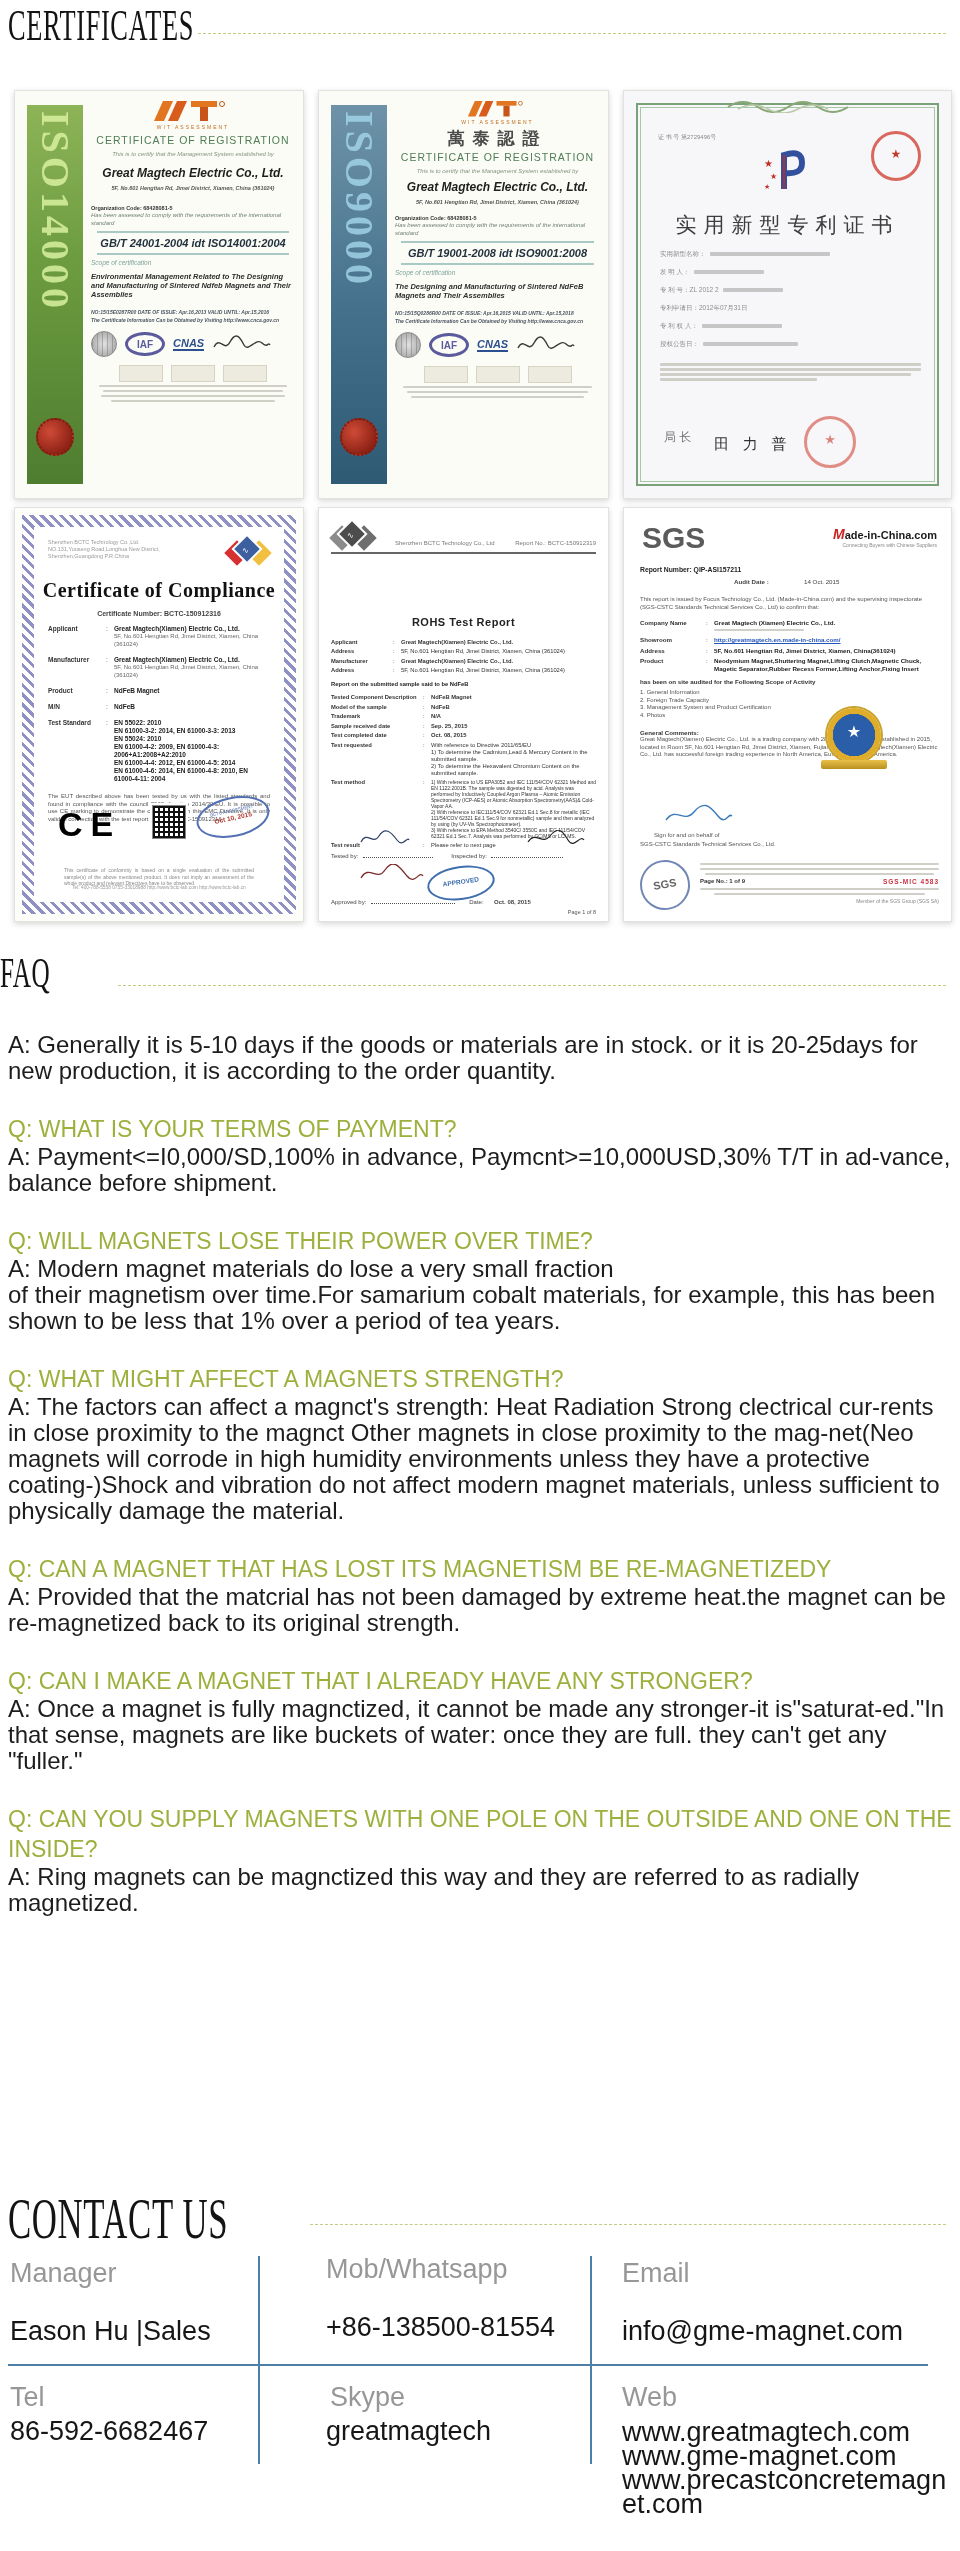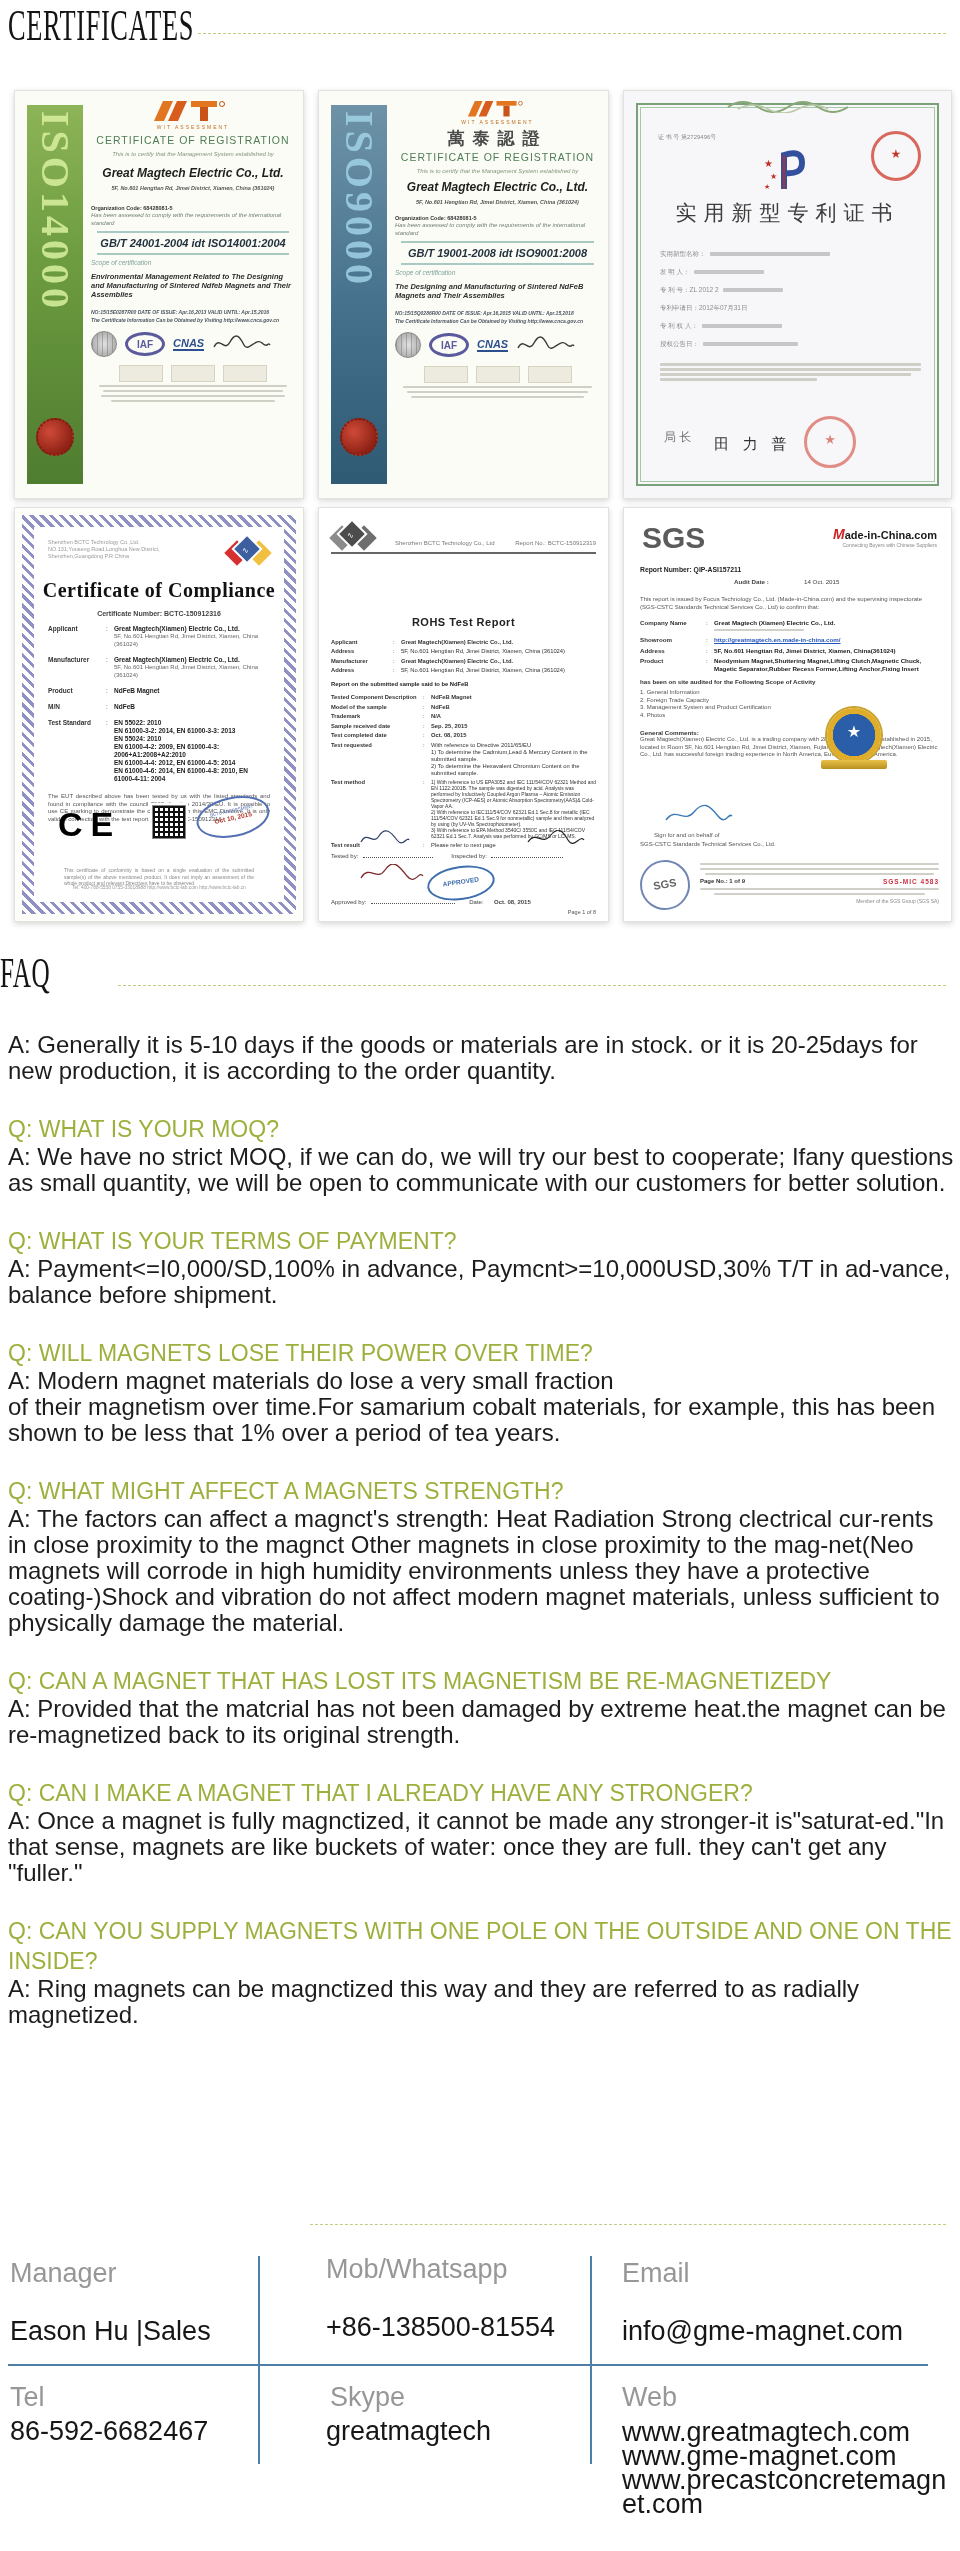--- a/index.html
+++ b/index.html
@@ -240,21 +240,21 @@
         <path d="M22 40 L22 6 Q40 0 40 14 Q40 26 22 24" fill="none" stroke="#33509e" stroke-width="6"></path>
         <path d="M22 40 L22 6" stroke="#b03030" stroke-width="2"></path>
         <text x="2" y="18" font-size="10" fill="#c03028">★</text>
         <text x="8" y="30" font-size="8" fill="#c03028">★</text>
         <text x="2" y="40" font-size="7" fill="#c03028">★</text>
       </svg>
     </div>
     <div class="p-seal" style="right:30px;top:40px;width:44px;height:44px;">
       <div style="color:#c43828;font-size:12px;text-align:center;line-height:40px;">★</div>
     </div>
-    <div class="p-title" style="position:absolute;left:0;right:0;top:108px;">实用新型专利证书</div>
+    <div class="p-title" style="position:absolute;left:0;right:0;top:120px;">实用新型专利证书</div>
     <div style="position:absolute;left:36px;right:30px;top:150px;">
       <div class="p-row"><span>实用新型名称：</span><span class="pblur" style="width:120px;"></span></div>
       <div class="p-row"><span>发  明  人：</span><span class="pblur" style="width:70px;"></span></div>
       <div class="p-row"><span>专  利  号：ZL 2012 2</span><span class="pblur" style="width:60px;"></span></div>
       <div class="p-row"><span>专利申请日：2012年07月31日</span></div>
       <div class="p-row"><span>专 利 权 人：</span><span class="pblur" style="width:80px;"></span></div>
       <div class="p-row"><span>授权公告日：</span><span class="pblur" style="width:95px;"></span></div>
       <div class="bl" style="width:100%;margin-top:14px;"></div>
       <div class="bl" style="width:100%;"></div>
       <div class="bl" style="width:96%;margin-left:0;"></div>
@@ -494,24 +494,20 @@
   <div class="sec-head" style="left:0;top:952px;font-size:42px;">
     <span class="squeeze">FAQ</span>
   </div>
   <div class="dash" style="top:985px;left:118px;width:828px;"></div>
 
   <div class="faq-list" style="top:1032px;">
     <div class="qa">
       <div class="a">A: Generally it is 5-10 days if the goods or materials are in stock. or it is 20-25days for new production, it is according to the order quantity.</div>
     </div>
     <div class="qa">
-      <div class="q">Q: WHAT IS YOUR MOQ?</div>
-      <div class="a">A: We have no strict MOQ, if we can do, we will try our best to cooperate; Ifany questions as small quantity, we will be open to communicate with our customers for better solution.</div>
-    </div>
-    <div class="qa">
       <div class="q">Q: WHAT IS YOUR TERMS OF PAYMENT?</div>
       <div class="a">A: Payment&lt;=I0,000/SD,100% in advance, Paymcnt&gt;=10,000USD,30% T/T in ad-vance, balance before shipment.</div>
     </div>
     <div class="qa">
       <div class="q">Q: WILL MAGNETS LOSE THEIR POWER OVER TIME?</div>
       <div class="a">A: Modern magnet materials do lose a very small fraction
 of their magnetism over time.For samarium cobalt materials, for example, this has been shown to be less that 1% over a period of tea years.</div>
     </div>
     <div class="qa">
       <div class="q">Q: WHAT MIGHT AFFECT A MAGNETS STRENGTH?</div>
@@ -524,20 +520,23 @@
     <div class="qa">
       <div class="q">Q: CAN I MAKE A MAGNET THAT I ALREADY HAVE ANY STRONGER?</div>
       <div class="a">A: Once a magnet is fully magnctized, it cannot be made any stronger-it is"saturat-ed."In that sense, magnets are like buckets of water: once they are full. they can't get any "fuller."</div>
     </div>
     <div class="qa">
       <div class="q">Q: CAN YOU SUPPLY MAGNETS WITH ONE POLE ON THE OUTSIDE AND ONE ON THE INSIDE?</div>
       <div class="a">A: Ring magnets can be magnctized this way and they are referred to as radially magnetized.</div>
     </div>
   </div>
 
+  <div class="sec-head" style="left:8px;top:2190px;font-size:58px;">
+    <span class="squeeze">CONTACT US</span>
+  </div>
   <div class="dash" style="top:2224px;left:310px;width:636px;"></div>
 
   <div class="vline" style="left:258px;top:2256px;height:208px;"></div>
   <div class="vline" style="left:590px;top:2256px;height:208px;"></div>
   <div class="hline" style="left:8px;top:2364px;width:920px;"></div>
 
   <div class="ct-label" style="left:10px;top:2258px;">Manager</div>
   <div class="ct-label" style="left:326px;top:2254px;">Mob/Whatsapp</div>
   <div class="ct-label" style="left:622px;top:2258px;">Email</div>
 

